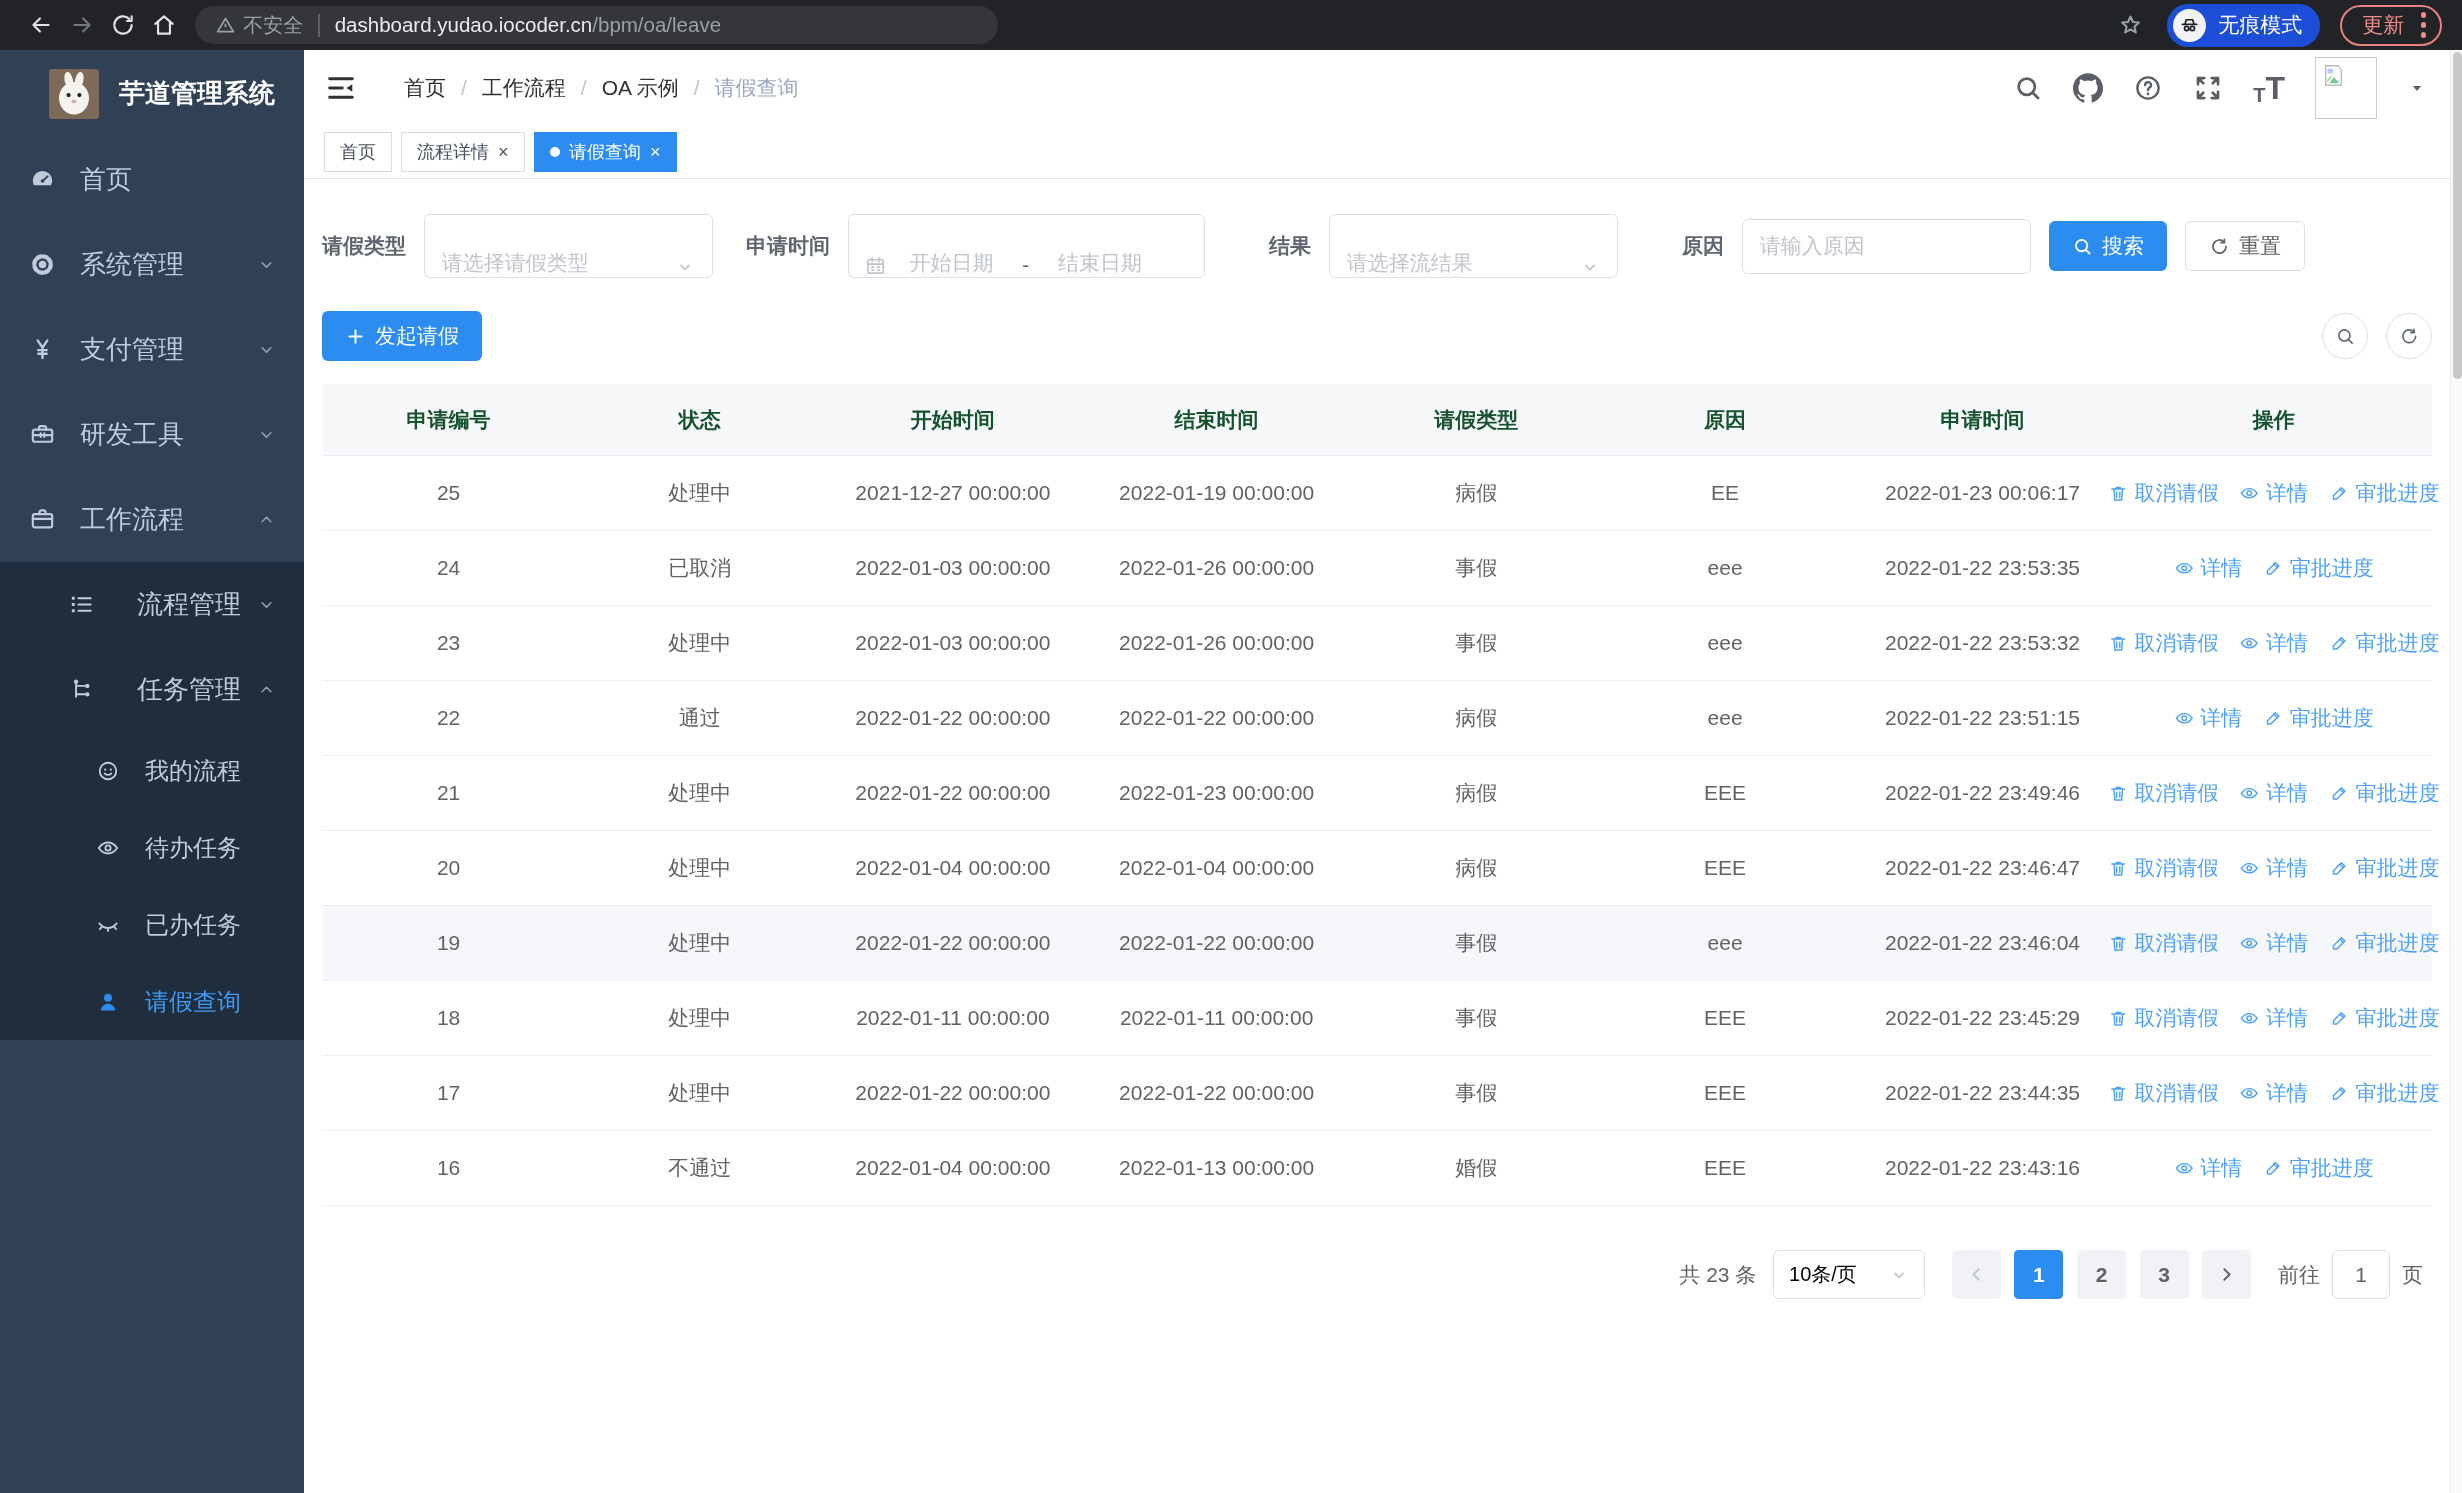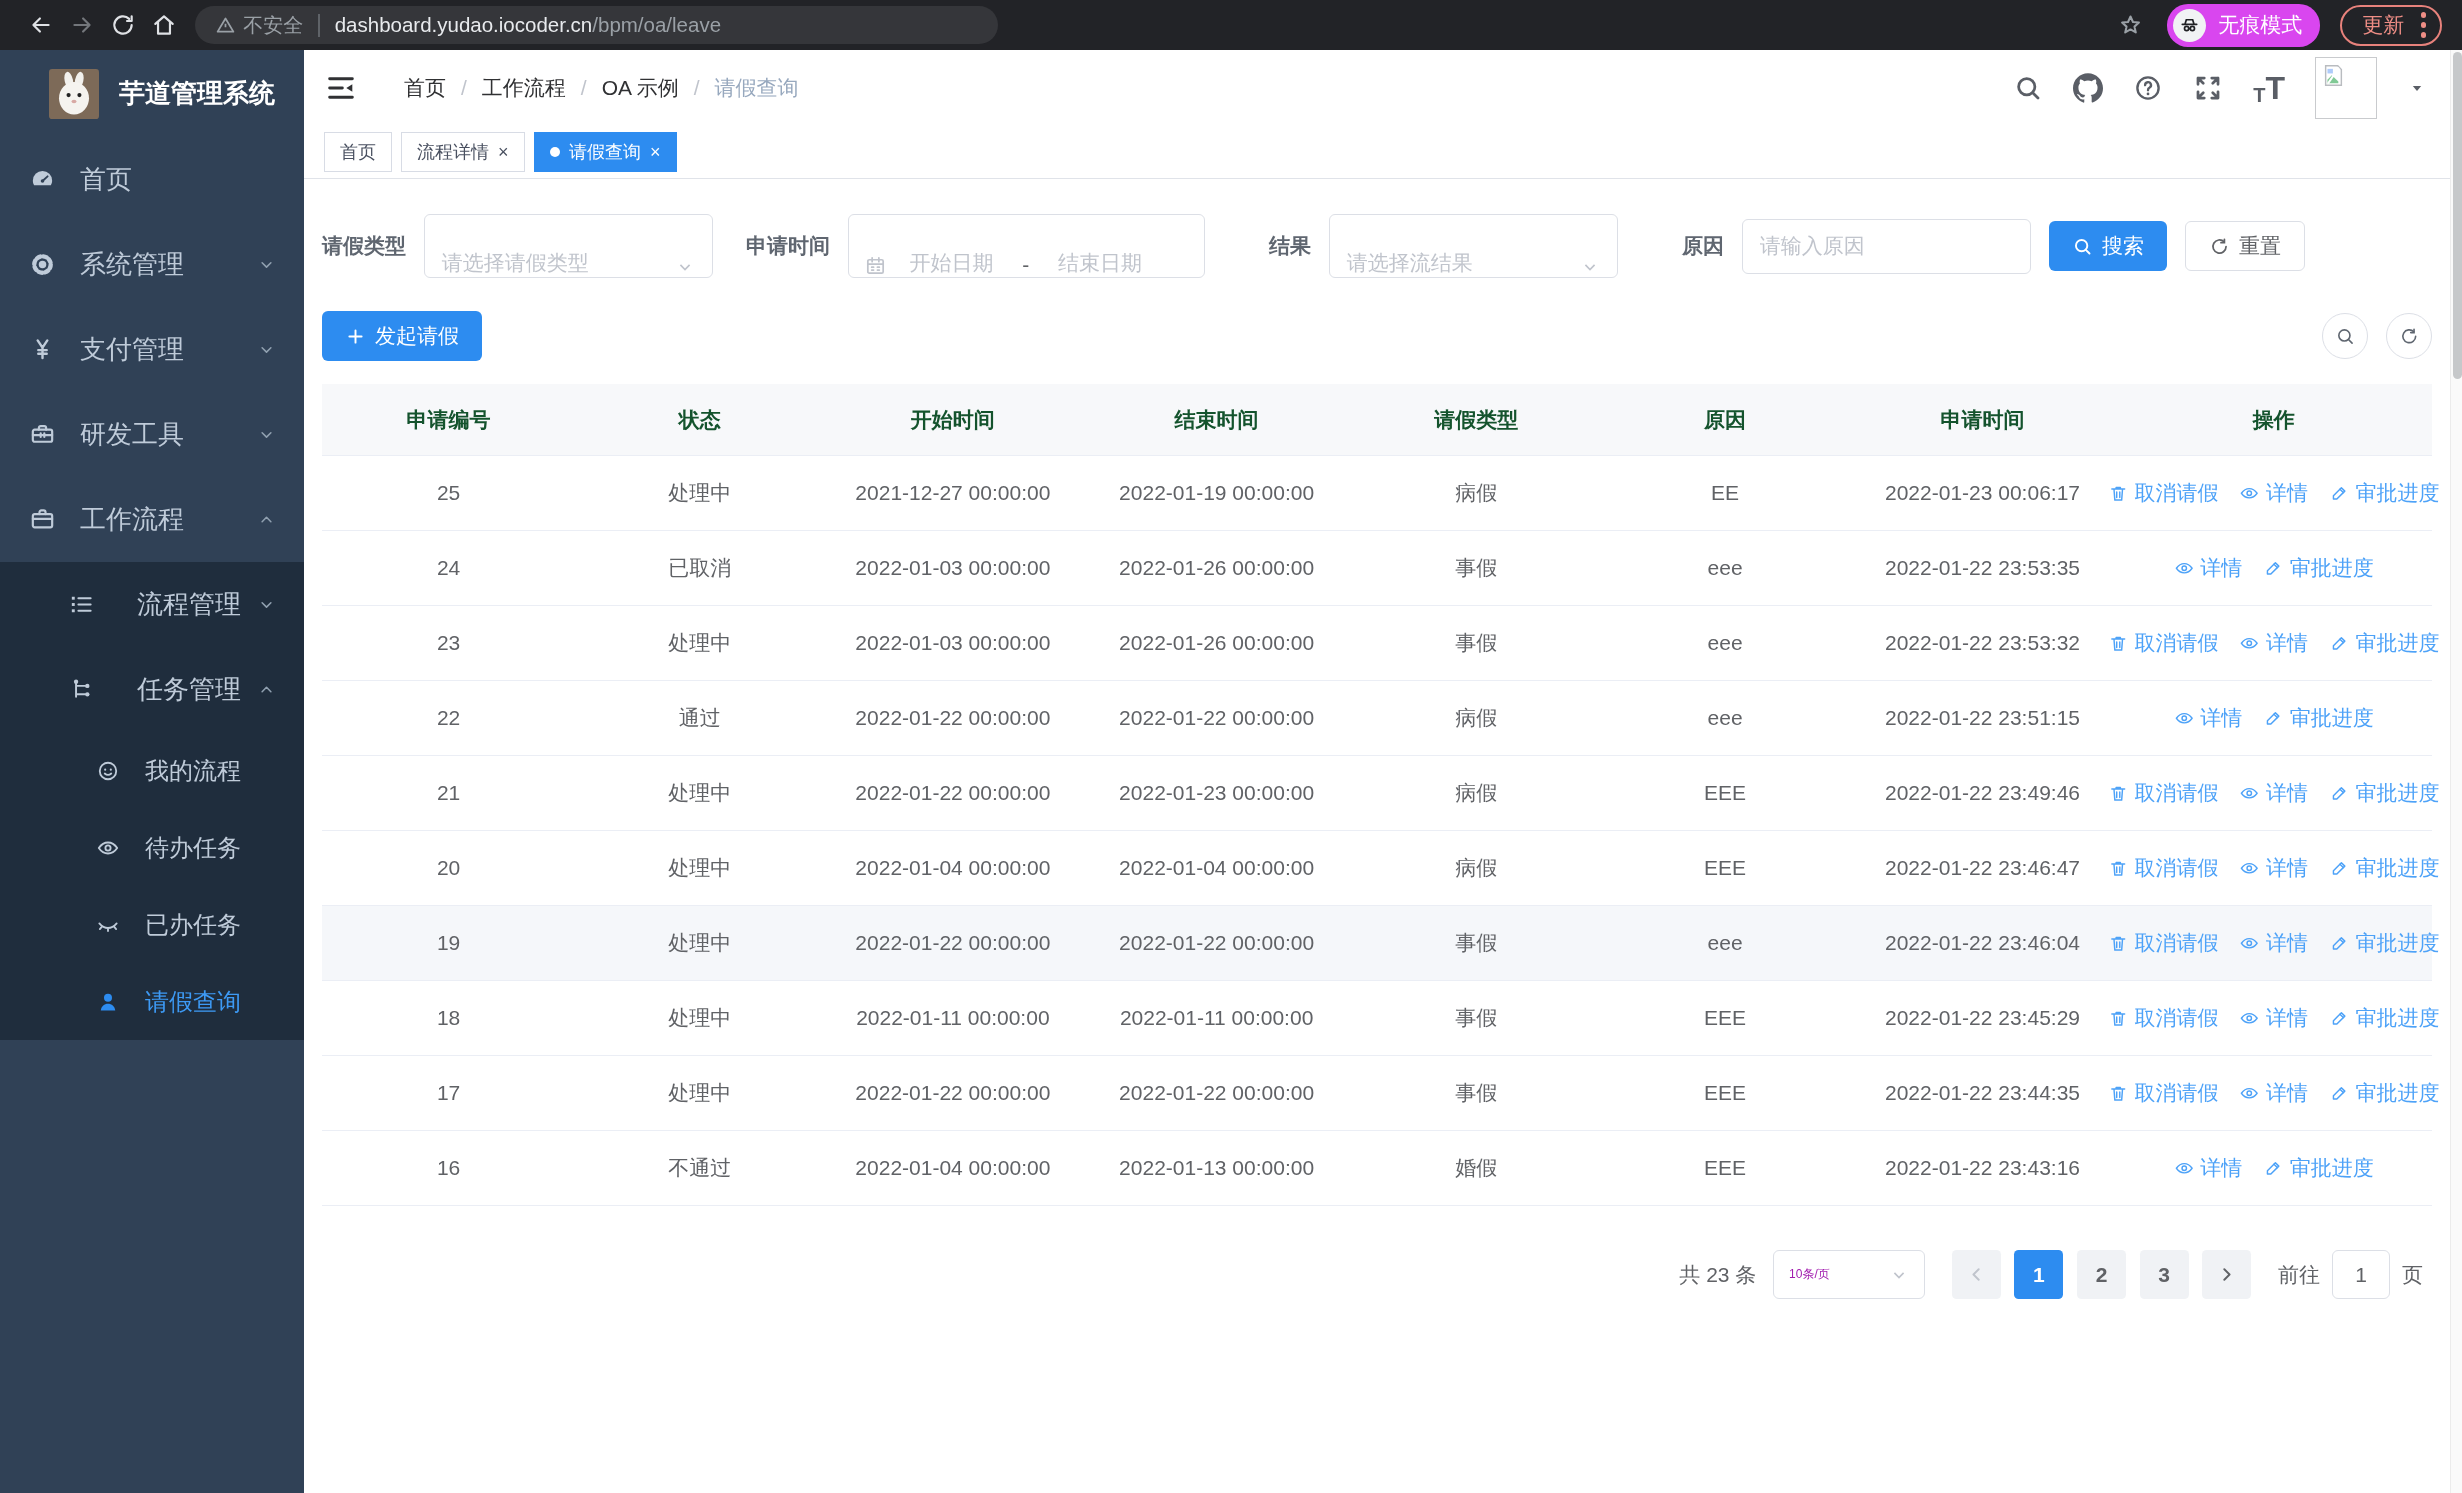--- a/index.html
+++ b/index.html
@@ -17,21 +17,21 @@
   .tb-btn.dim { color:#73767b; }
   .url-pill { margin-left:10.6px; width:803px; height:38px; border-radius:19px; background:#35363a;
               display:flex; align-items:center; padding:0 20px; }
   .warn { color:#9aa0a6; font-size:21px; margin-right:7.6px; }
   .sec-label { color:#9aa0a6; font-size:20px; }
   .url-sep { width:1.5px; height:23px; background:#5f6368; margin:0 15px; }
   .url-domain { color:#e8eaed; font-size:20.5px; }
   .url-path { color:#9aa0a6; font-size:20.5px; }
   .tb-spacer { flex:1; }
   .star { color:#9aa0a6; font-size:27px; margin-right:23px; }
-  .incog-pill { height:43px; border-radius:21px; background:#d946ef; display:flex; align-items:center;
+  .incog-pill { height:43px; border-radius:21px; background:#1d4ed8; display:flex; align-items:center;
                 padding:0 18px 0 6px; }
   .incog-circle { width:33px; height:33px; border-radius:50%; background:#f1f3f4; color:#202124;
                   display:flex; align-items:center; justify-content:center; font-size:23px; margin-right:12px; }
   .incog-label { color:#fff; font-size:21px; }
   .update-pill { height:41px; border-radius:21px; border:2.3px solid #e8827c; color:#ee8d85;
                  display:flex; align-items:center; padding:0 13.7px 0 20px; margin-left:20px; }
   .update-label { font-size:21px; margin-right:16.7px; }
   .dots { display:flex; flex-direction:column; gap:4.6px; }
   .dots i { width:5.3px; height:5.3px; border-radius:50%; background:#ee8d85; }
 
@@ -111,21 +111,21 @@
   .actions-cell { display:flex; justify-content:center; gap:21px; }
   .action { display:inline-flex; align-items:center; gap:6px; color:#4da2f8; font-size:21px; cursor:pointer; white-space:nowrap; }
   .action .ic { font-size:20.5px; }
 
   
   #pagination { margin-top:44px; display:flex; justify-content:flex-end; align-items:center; padding-right:9px;
                 font-size:21px; color:#606266; }
   .pg-total { margin-right:16.7px; }
   .size-select { width:152px; height:49px; border:1.5px solid #dcdfe6; border-radius:6px; display:flex;
                  align-items:center; justify-content:space-between; padding:0 15px; margin-right:20px; cursor:pointer; }
-  .size-label { font-size:12px; color:#a21caf;text-align:right; }
+  .size-label { font-size:20px; color:#000000;text-align:right; }
   #pager { display:flex; align-items:center; }
   .pg-btn { min-width:49px; height:49px; border-radius:4.6px; background:#f0f2f5; display:flex; align-items:center;
             justify-content:center; font-size:21px; font-weight:bold; color:#606266; margin:0 6.8px; cursor:pointer; }
   .pg-btn.active { background:#2d8cf0; color:#fff; }
   .pg-btn.disabled { color:#c0c4cc; }
   .goto { display:flex; align-items:center; margin-left:20px; gap:12px; }
   .goto-input { width:58px; height:49px; border:1.5px solid #dcdfe6; border-radius:6px; text-align:center;
                 font-size:21px; color:#606266; outline:none; }
 
   

